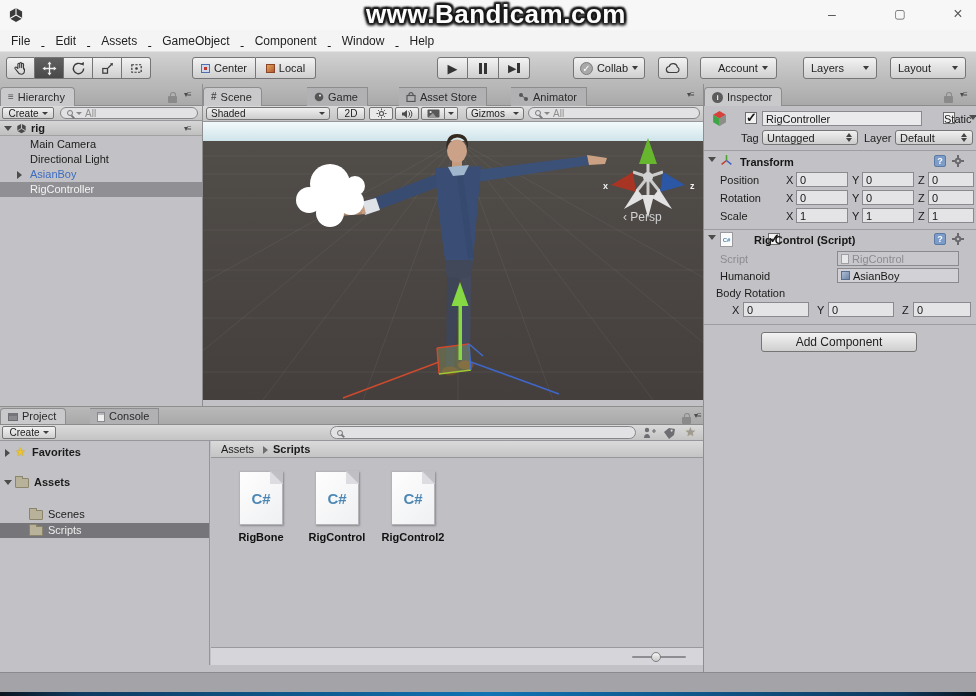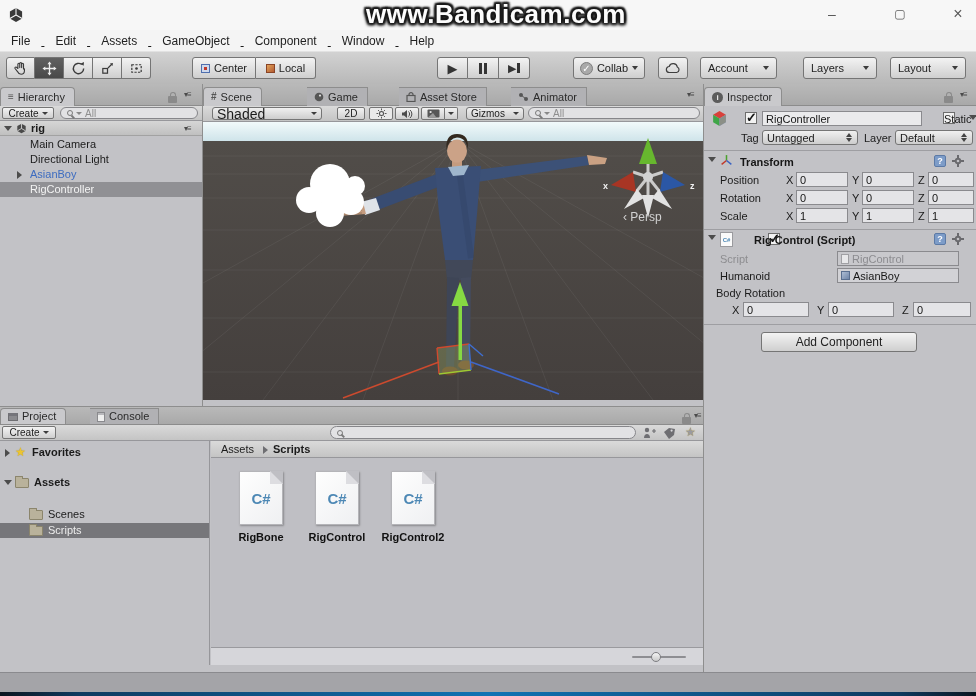--- a/index.html
+++ b/index.html
@@ -180,21 +180,21 @@
     <div class="abs btn" style="left:573px;top:5px;width:72px;height:22px">
       <span style="width:13px;height:13px;border-radius:50%;background:#a9a9a9;border:1px solid #7e7e7e;color:#fff;font-size:10px;line-height:12px;text-align:center">✓</span>
       <span>Collab</span>
       <span class="chev"></span>
     </div>
     <div class="abs btn" style="left:658px;top:5px;width:30px;height:22px">
       <svg width="16" height="12" viewBox="0 0 16 12">
           <path d="M4.5 10.5a3 3 0 01-.3-6A4.2 4.2 0 0112.3 5a2.9 2.9 0 01-.6 5.5z" fill="none" stroke="#3e3e3e" stroke-width="1.2"></path>
         </svg>
     </div>
-    <div class="abs btn" style="left:700px;top:5px;width:77px;height:22px;justify-content:space-between;padding:0 7px">
+    <div class="abs btn" style="left:700px;top:5px;width:77px;height:22px;justify-content:space-between;padding:0 17px">
       <span>Account</span>
       <span class="chev"></span>
     </div>
     <div class="abs btn" style="left:803px;top:5px;width:74px;height:22px;justify-content:space-between;padding:0 7px">
       <span>Layers</span>
       <span class="chev"></span>
     </div>
     <div class="abs btn" style="left:890px;top:5px;width:76px;height:22px;justify-content:space-between;padding:0 7px">
       <span>Layout</span>
       <span class="chev"></span>
@@ -264,21 +264,21 @@
         <svg width="11" height="10" viewBox="0 0 11 10">
             <path d="M3 3L8 7" stroke="#565656" stroke-width="1"></path>
             <circle cx="3" cy="3" r="2" fill="#565656"></circle>
             <circle cx="8" cy="7" r="2" fill="#565656"></circle>
           </svg>
         <span>Animator</span>
       </div>
       <span class="abs panel-menu" style="left:484px;top:6px">▾≡</span>
     </div>
     <div class="abs subbar" style="left:0;top:22px;width:100%;height:16px">
-      <div class="abs dd" style="left:9px;top:1px;width:110px;height:13px;font-size:14px">
+      <div class="abs dd" style="left:3px;top:1px;width:124px;height:13px;font-size:10px">
         <span>Shaded</span>
         <span class="chev" style="border-top-width:3px"></span>
       </div>
       <div class="abs btn" style="left:134px;top:1px;width:28px;height:13px;font-size:10px;border-radius:2px">
           <span>2D</span>
         </div>
       <div class="abs btn" style="left:166px;top:1px;width:24px;height:13px;border-radius:2px;background:#e9e9e9">
         <svg width="11" height="11" viewBox="0 0 12 12">
             <circle cx="6" cy="6" r="2.2" fill="none" stroke="#4c4c4c" stroke-width="1.1"></circle>
             <path d="M6 .5v2M6 9.5v2M.5 6h2M9.5 6h2M2.2 2.2l1.4 1.4M8.4 8.4l1.4 1.4M9.8 2.2L8.4 3.6M3.6 8.4L2.2 9.8" stroke="#4c4c4c" stroke-width="1"></path>

